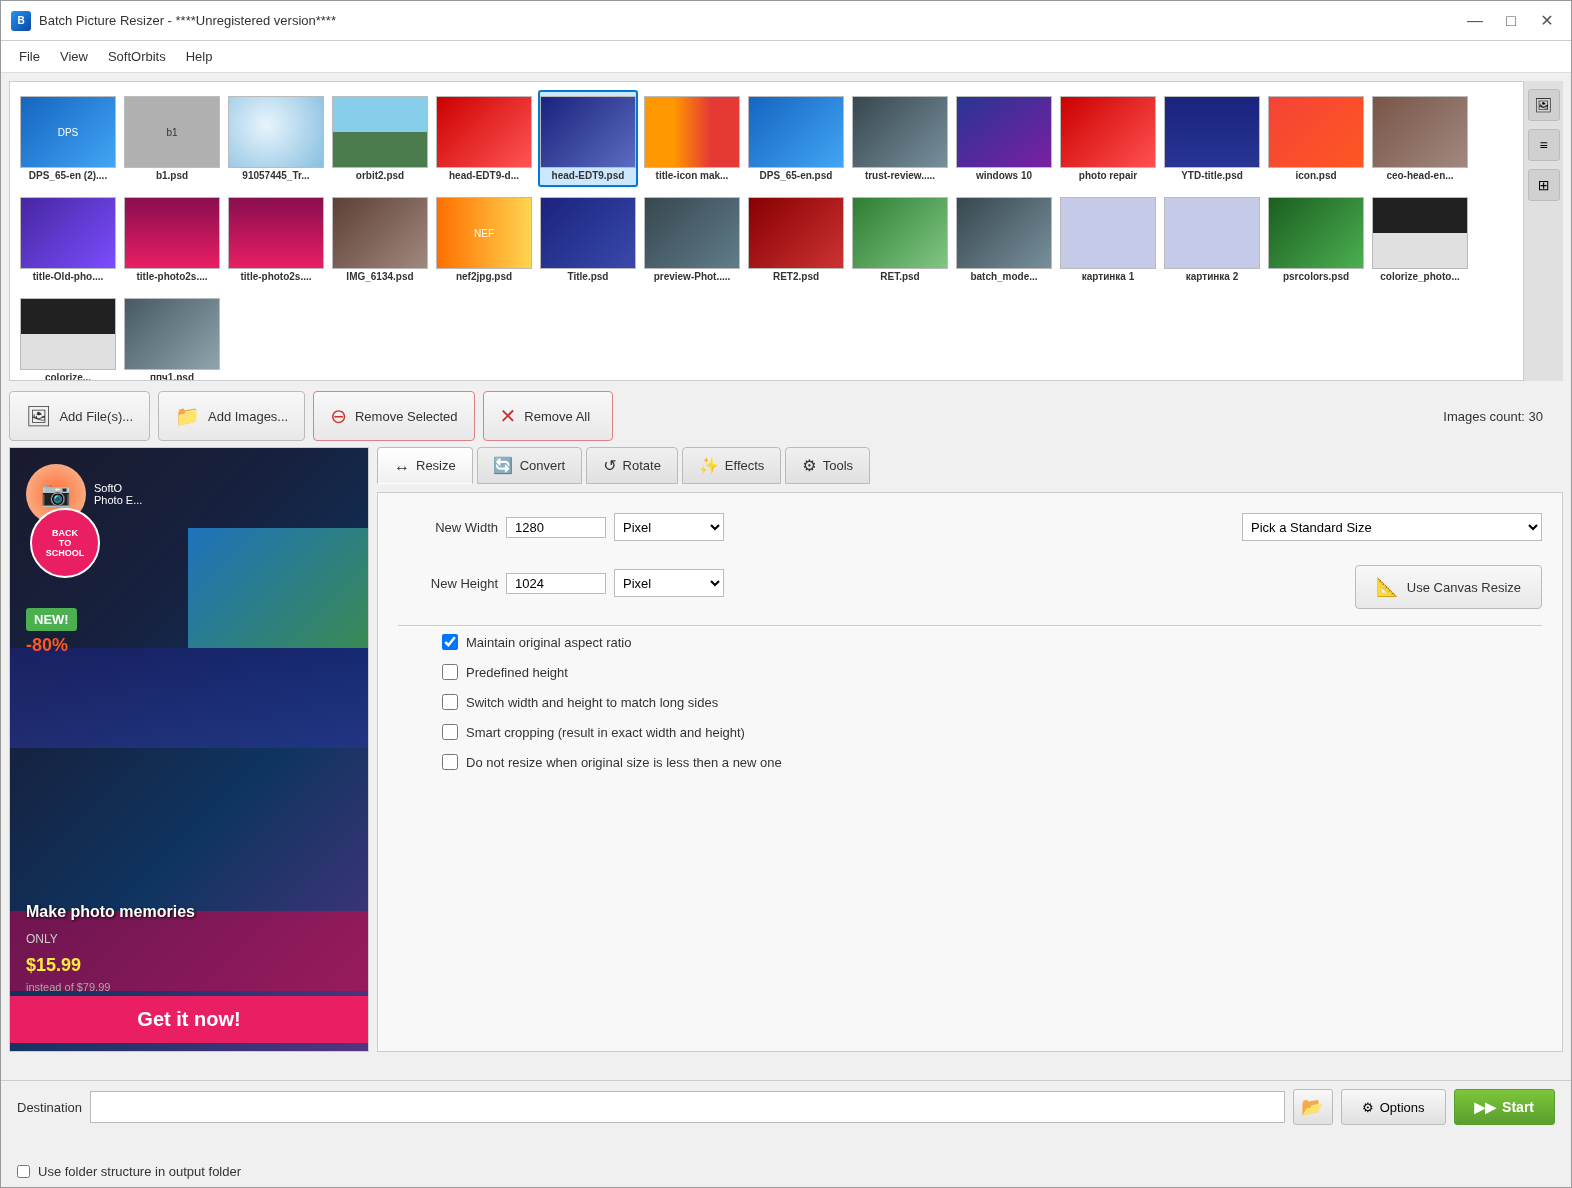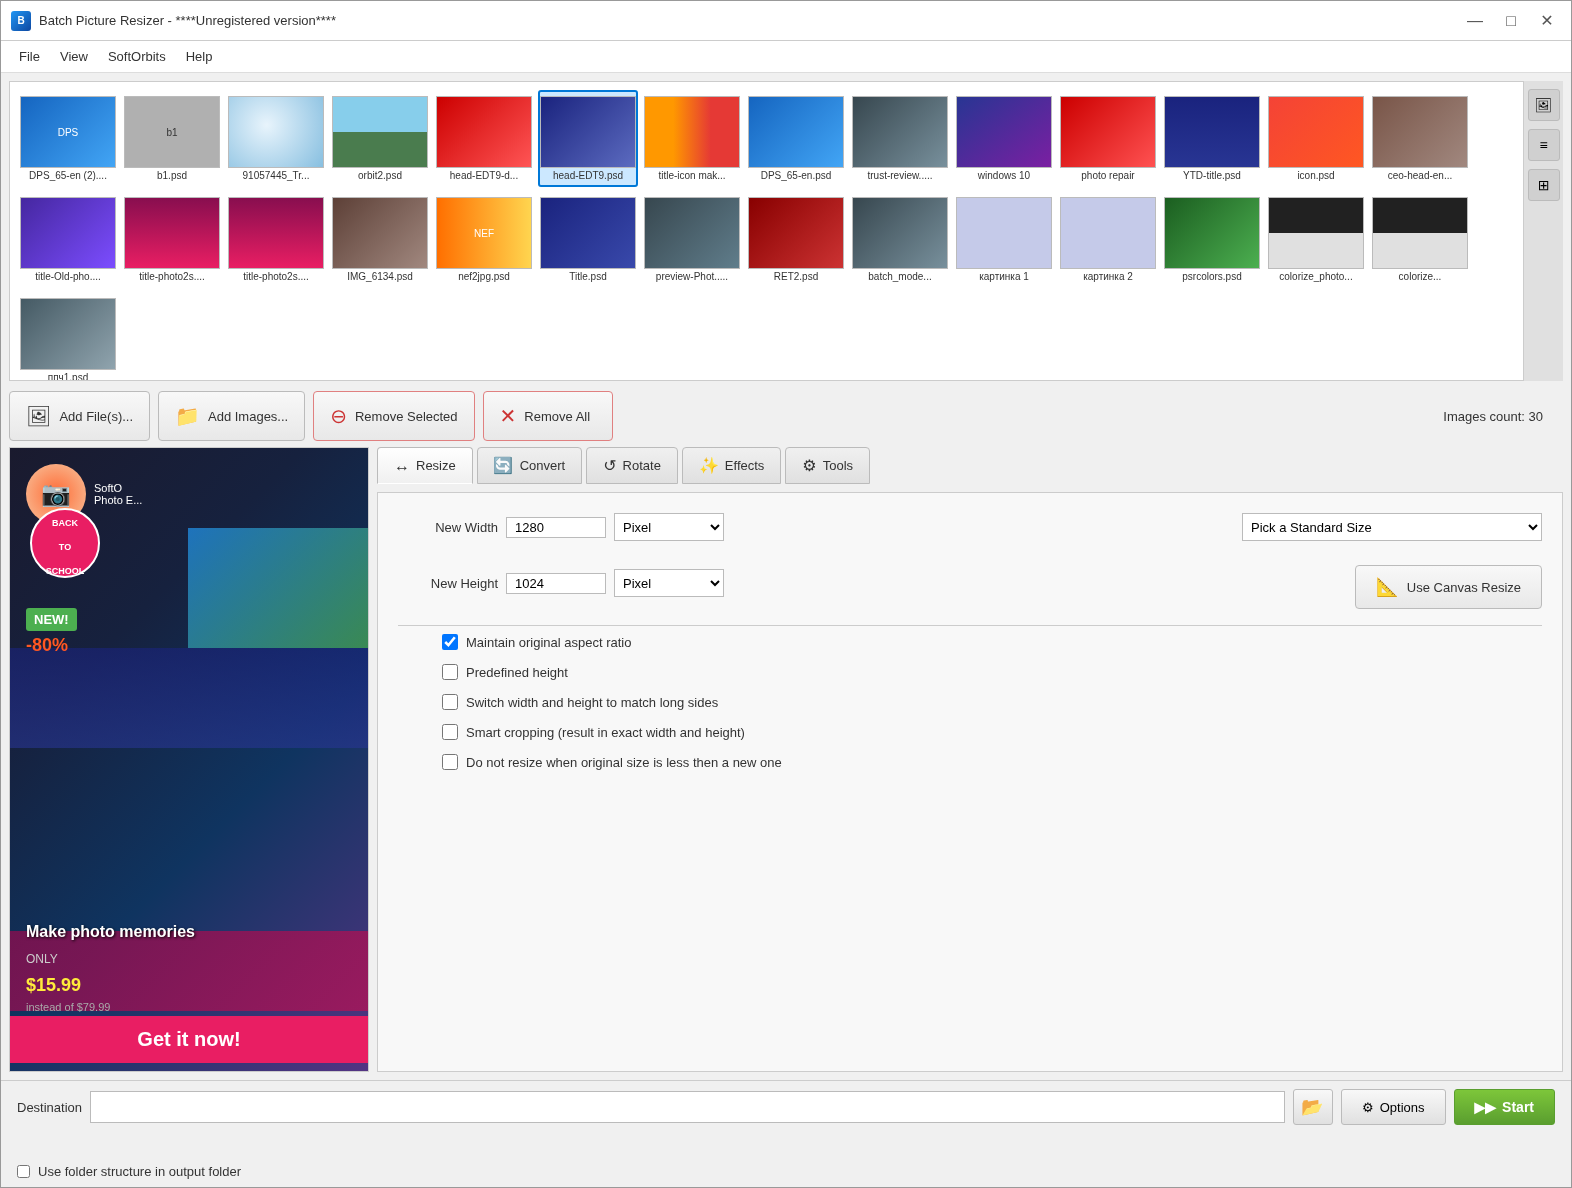--- a/index.html
+++ b/index.html
@@ -115,20 +115,21 @@
     }
     .image-label {
       font-size: 10px;
       color: #333;
       text-align: center;
       width: 96px;
       overflow: hidden;
       text-overflow: ellipsis;
       white-space: nowrap;
       margin-top: 2px;
+      font-weight: bold;
     }
     
     .toolbar {
       display: flex;
       align-items: center;
       padding: 6px 8px;
       gap: 8px;
       flex-shrink: 0;
     }
     .toolbar-btn {
@@ -299,20 +300,21 @@
     }
     
     .bottom-bar {
       display: flex;
       align-items: center;
       padding: 8px 16px;
       background: #f0f0f0;
       border-top: 1px solid #ccc;
       gap: 8px;
       flex-shrink: 0;
+      margin-top: 20px;
     }
     .destination-label {
       font-size: 13px;
       color: #333;
       white-space: nowrap;
     }
     .destination-input {
       flex: 1;
       height: 32px;
       border: 1px solid #bbb;
@@ -480,20 +482,24 @@
             <div class="image-thumb" style="background: linear-gradient(135deg, rgb(26, 35, 126), rgb(57, 73, 171)); color: white; font-size: 10px;"></div>
             <div class="image-label">Title.psd</div>
           </div>
           <div class="image-item">
             <div class="image-thumb" style="background: linear-gradient(135deg, rgb(55, 71, 79), rgb(96, 125, 139)); color: white; font-size: 10px;"></div>
             <div class="image-label">preview-Phot.....</div>
           </div>
           <div class="image-item">
             <div class="image-thumb" style="background: linear-gradient(135deg, rgb(136, 0, 0), rgb(204, 51, 51)); color: white; font-size: 10px;"></div>
             <div class="image-label">RET2.psd</div>
+          </div>
+          <div class="image-item">
+            <div class="image-thumb" style="background: linear-gradient(135deg, rgb(46, 125, 50), rgb(129, 199, 132)); color: white; font-size: 10px;"></div>
+            <div class="image-label">RET.psd</div>
           </div>
           <div class="image-item">
             <div class="image-thumb" style="background: linear-gradient(135deg, rgb(55, 71, 79), rgb(120, 144, 156)); color: white; font-size: 10px;"></div>
             <div class="image-label">batch_mode...</div>
           </div>
           <div class="image-item">
             <div class="image-thumb" style="background: rgb(197, 202, 233); color: rgb(51, 51, 51); font-size: 10px;"></div>
             <div class="image-label">картинка 1</div>
           </div>
           <div class="image-item">
@@ -550,21 +556,21 @@
 
     <div class="preview-panel">
 
       <div style="width:100%; height:100%; background: linear-gradient(135deg, #1a1a2e 0%, #16213e 30%, #0f3460 60%, #533483 100%); position:relative; overflow:hidden; display:flex; flex-direction:column; align-items:center; justify-content:flex-start; padding: 16px;">
 
         <div style="display:flex; align-items:center; gap:8px; margin-bottom:10px; align-self:flex-start;">
           <div style="width:60px; height:60px; background:radial-gradient(circle, #ff6b35, #f7c59f); border-radius:50%; display:flex; align-items:center; justify-content:center; font-size:24px;">📷</div>
           <div style="color:white; font-size:11px;">SoftO<br>Photo E...</div>
         </div>
 
-        <div style="position:absolute; top:60px; left:20px; background:#e91e63; border-radius:50%; width:70px; height:70px; display:flex; flex-direction:column; align-items:center; justify-content:flex-end; color:white; font-size:9px; font-weight:bold; text-align:center; border:2px solid white;gap:14px;">
+        <div style="position:absolute; top:60px; left:20px; background:#e91e63; border-radius:50%; width:70px; height:70px; display:flex; flex-direction:column; align-items:center; justify-content:center; color:white; font-size:9px; font-weight:bold; text-align:center; border:2px solid white;">
           <div>BACK</div>
             <div>TO</div>
             <div>SCHOOL</div>
         </div>
 
         <div style="position:absolute; top:0; right:0; bottom:0; left:0; overflow:hidden; z-index:0;">
           <div style="position:absolute; top:80px; right:0; width:180px; height:120px; background:linear-gradient(135deg,#2196f3,#4caf50); opacity:0.7;"></div>
           <div style="position:absolute; top:200px; left:0; right:0; height:100px; background:linear-gradient(to bottom, #1a237e, #283593); opacity:0.6;"></div>
           <div style="position:absolute; bottom:60px; left:0; right:0; height:80px; background:linear-gradient(135deg, #880e4f, #ad1457); opacity:0.8;"></div>
         </div>

